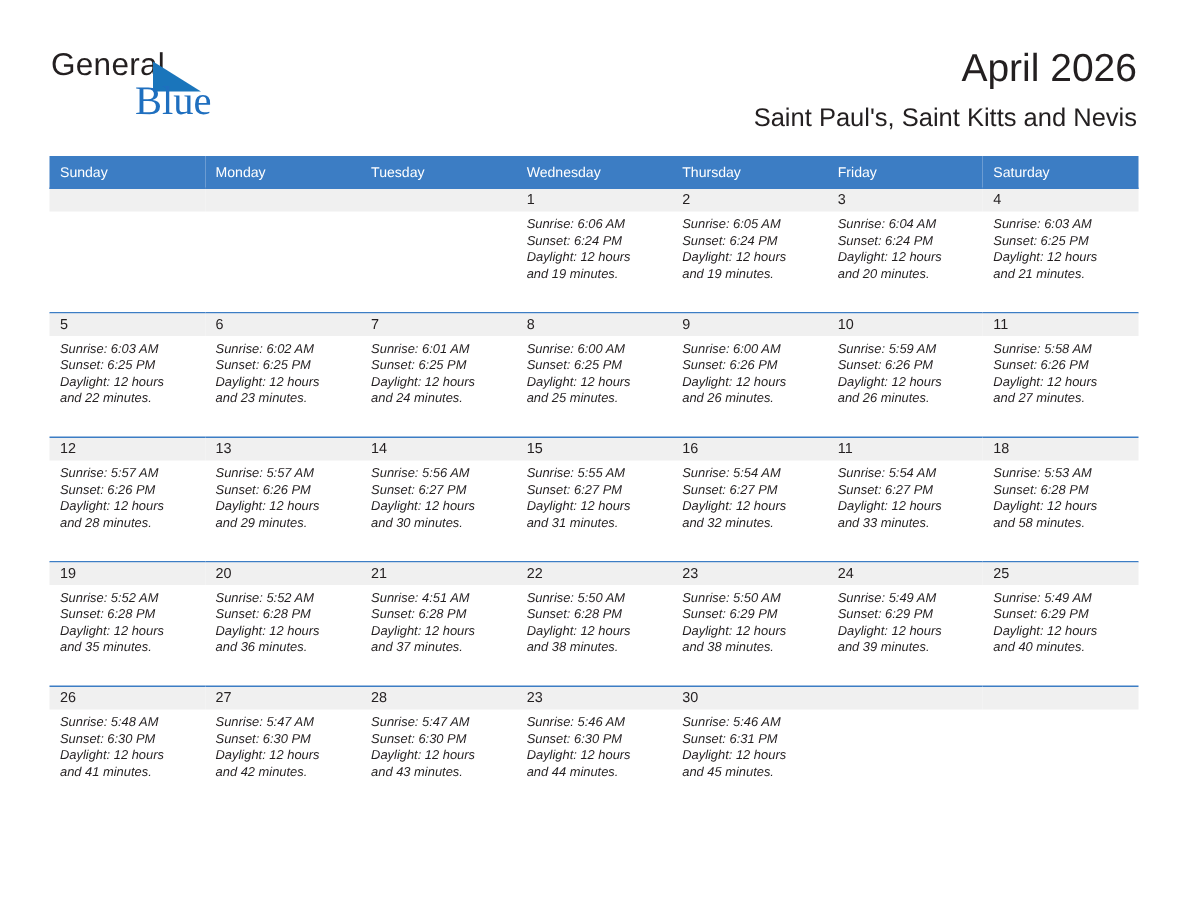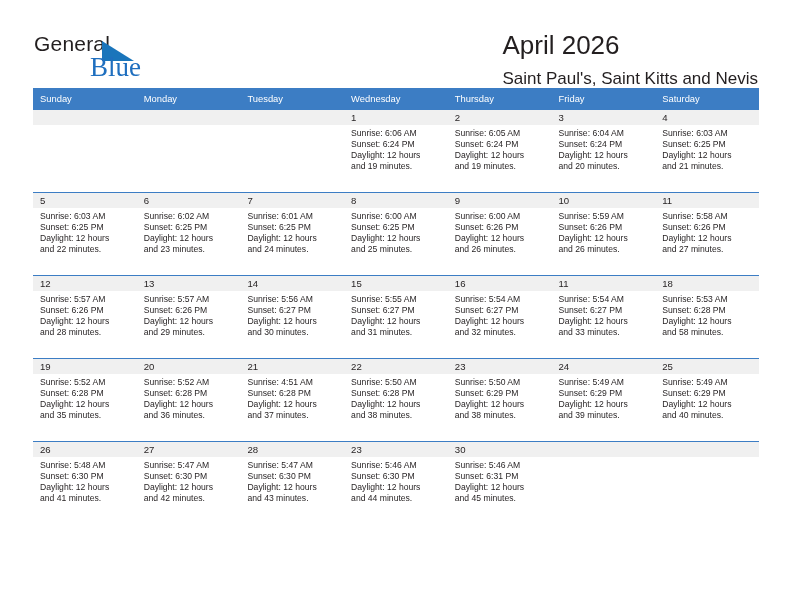--- a/index.html
+++ b/index.html
@@ -62,40 +62,41 @@
     width: 0;
     height: 0;
     border-left: 32px solid #1a75bb;
     border-top: 20px solid transparent;
   }
 
   .title-block {
     position: absolute;
     right: 34px;
     top: 30px;
+    text-align: right;
   }
   .cal-title {
     font-size: 26px;
     color: #231f20;
     line-height: 30px;
     white-space: nowrap;
   }
   .cal-subtitle {
     font-size: 17px;
     color: #231f20;
     line-height: 20px;
     margin-top: 9px;
     white-space: nowrap;
   }
 
   
   .calendar {
     position: absolute;
     left: 33px;
-    top: 88px;
+    top: 104px;
     width: 726px;
     border-collapse: collapse;
     table-layout: fixed;
   }
 
   .calendar th {
     background: #3c7dc4;
     color: #ffffff;
     font-size: 9.4px;
     font-weight: normal;
@@ -131,20 +132,21 @@
     font-size: 9.6px;
     color: #231f20;
     line-height: 12px;
   }
 
   .cell-body {
     padding: 3px 5px 0 7px;
     font-size: 8.6px;
     line-height: 11.1px;
     color: #231f20;
+    font-style: italic;
   }
   .cell-body div {
     white-space: nowrap;
   }
 
   .cell.empty .daynum-band {
     background: #f0f0f0;
   }
 </style>
 </head>

